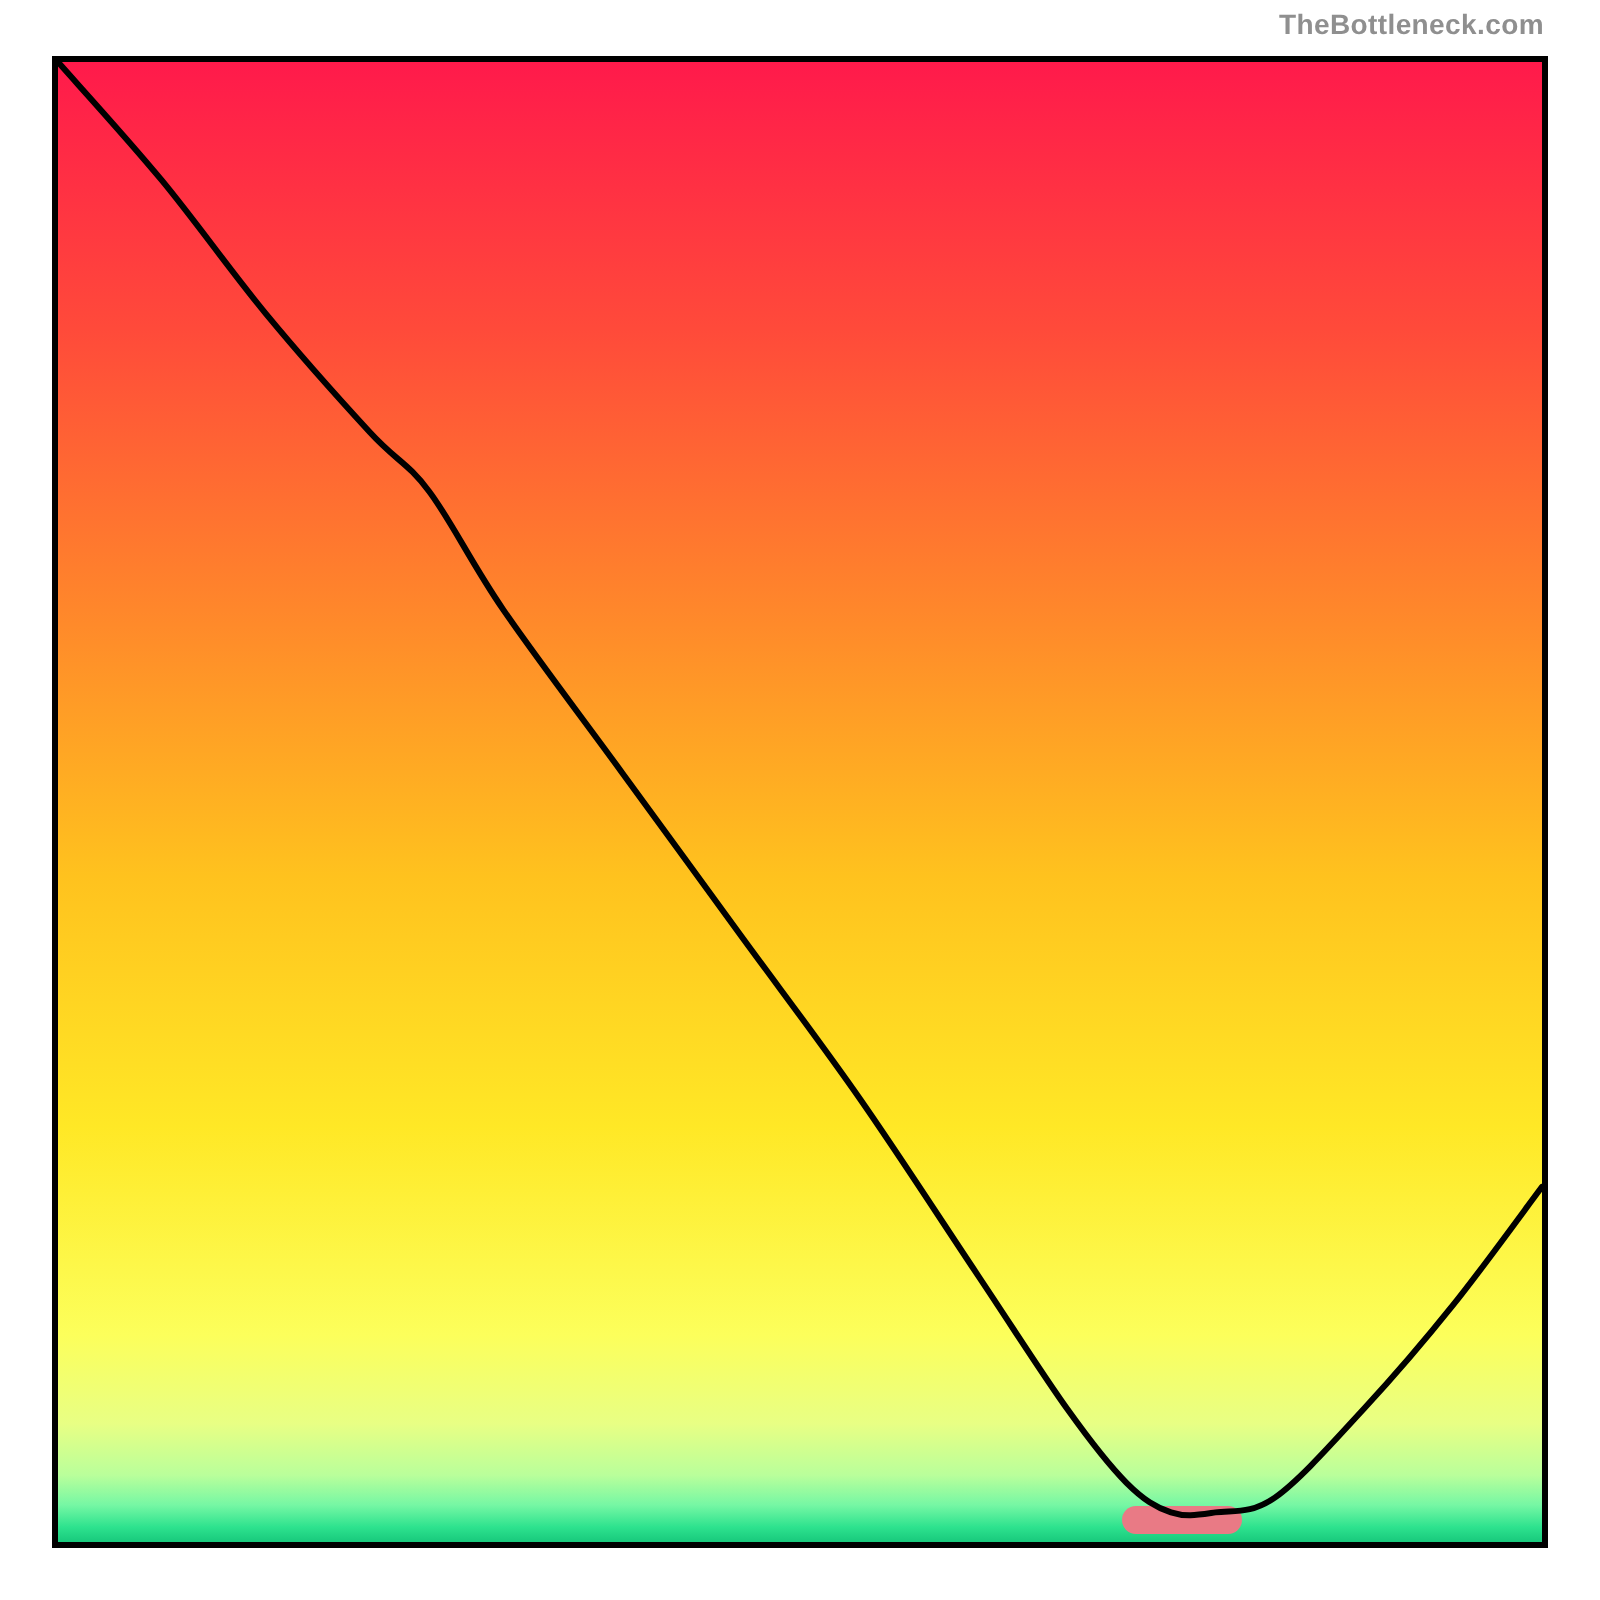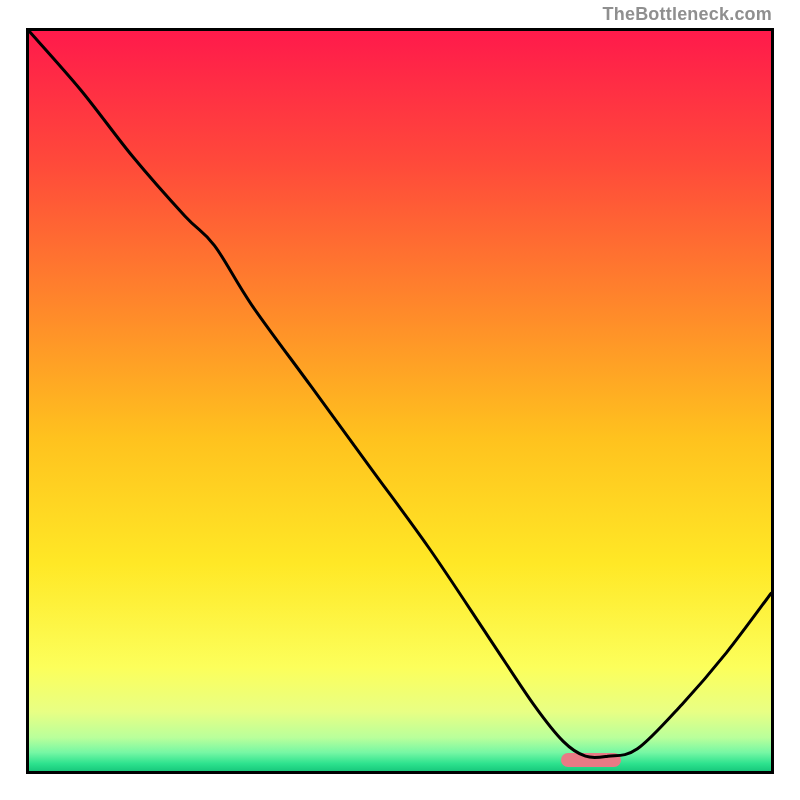--- a/index.html
+++ b/index.html
@@ -1,18 +1,18 @@
 <!DOCTYPE html>
 <html><head>
 <meta charset="utf-8">
 <style>
   html,body{margin:0;padding:0;width:800px;height:800px;background:#fff;font-family:Arial,Helvetica,sans-serif}
   .frame{position:absolute;left:0;top:0;width:800px;height:800px}
   .plot-border{position:absolute;left:26px;top:28px;width:748px;height:746px;border:3px solid #000;box-sizing:border-box}
-  .watermark{position:absolute;top:4px;right:28px;color:#8f8f8f;font-size:18px;font-weight:600;letter-spacing:.2px}
+  .watermark{position:absolute;top:4px;right:28px;color:#8f8f8f;font-size:14px;font-weight:600;letter-spacing:.2px}
   svg.bg{position:absolute;left:29px;top:31px;width:742px;height:740px}
   svg.curve{position:absolute;left:29px;top:31px;width:742px;height:740px}
   .marker{position:absolute;background:#e97a85;border-radius:8px}
 </style>
 </head>
 <body>
 
 <div class="frame">
   <div class="plot-border"></div>
   <div class="watermark">TheBottleneck.com</div>

